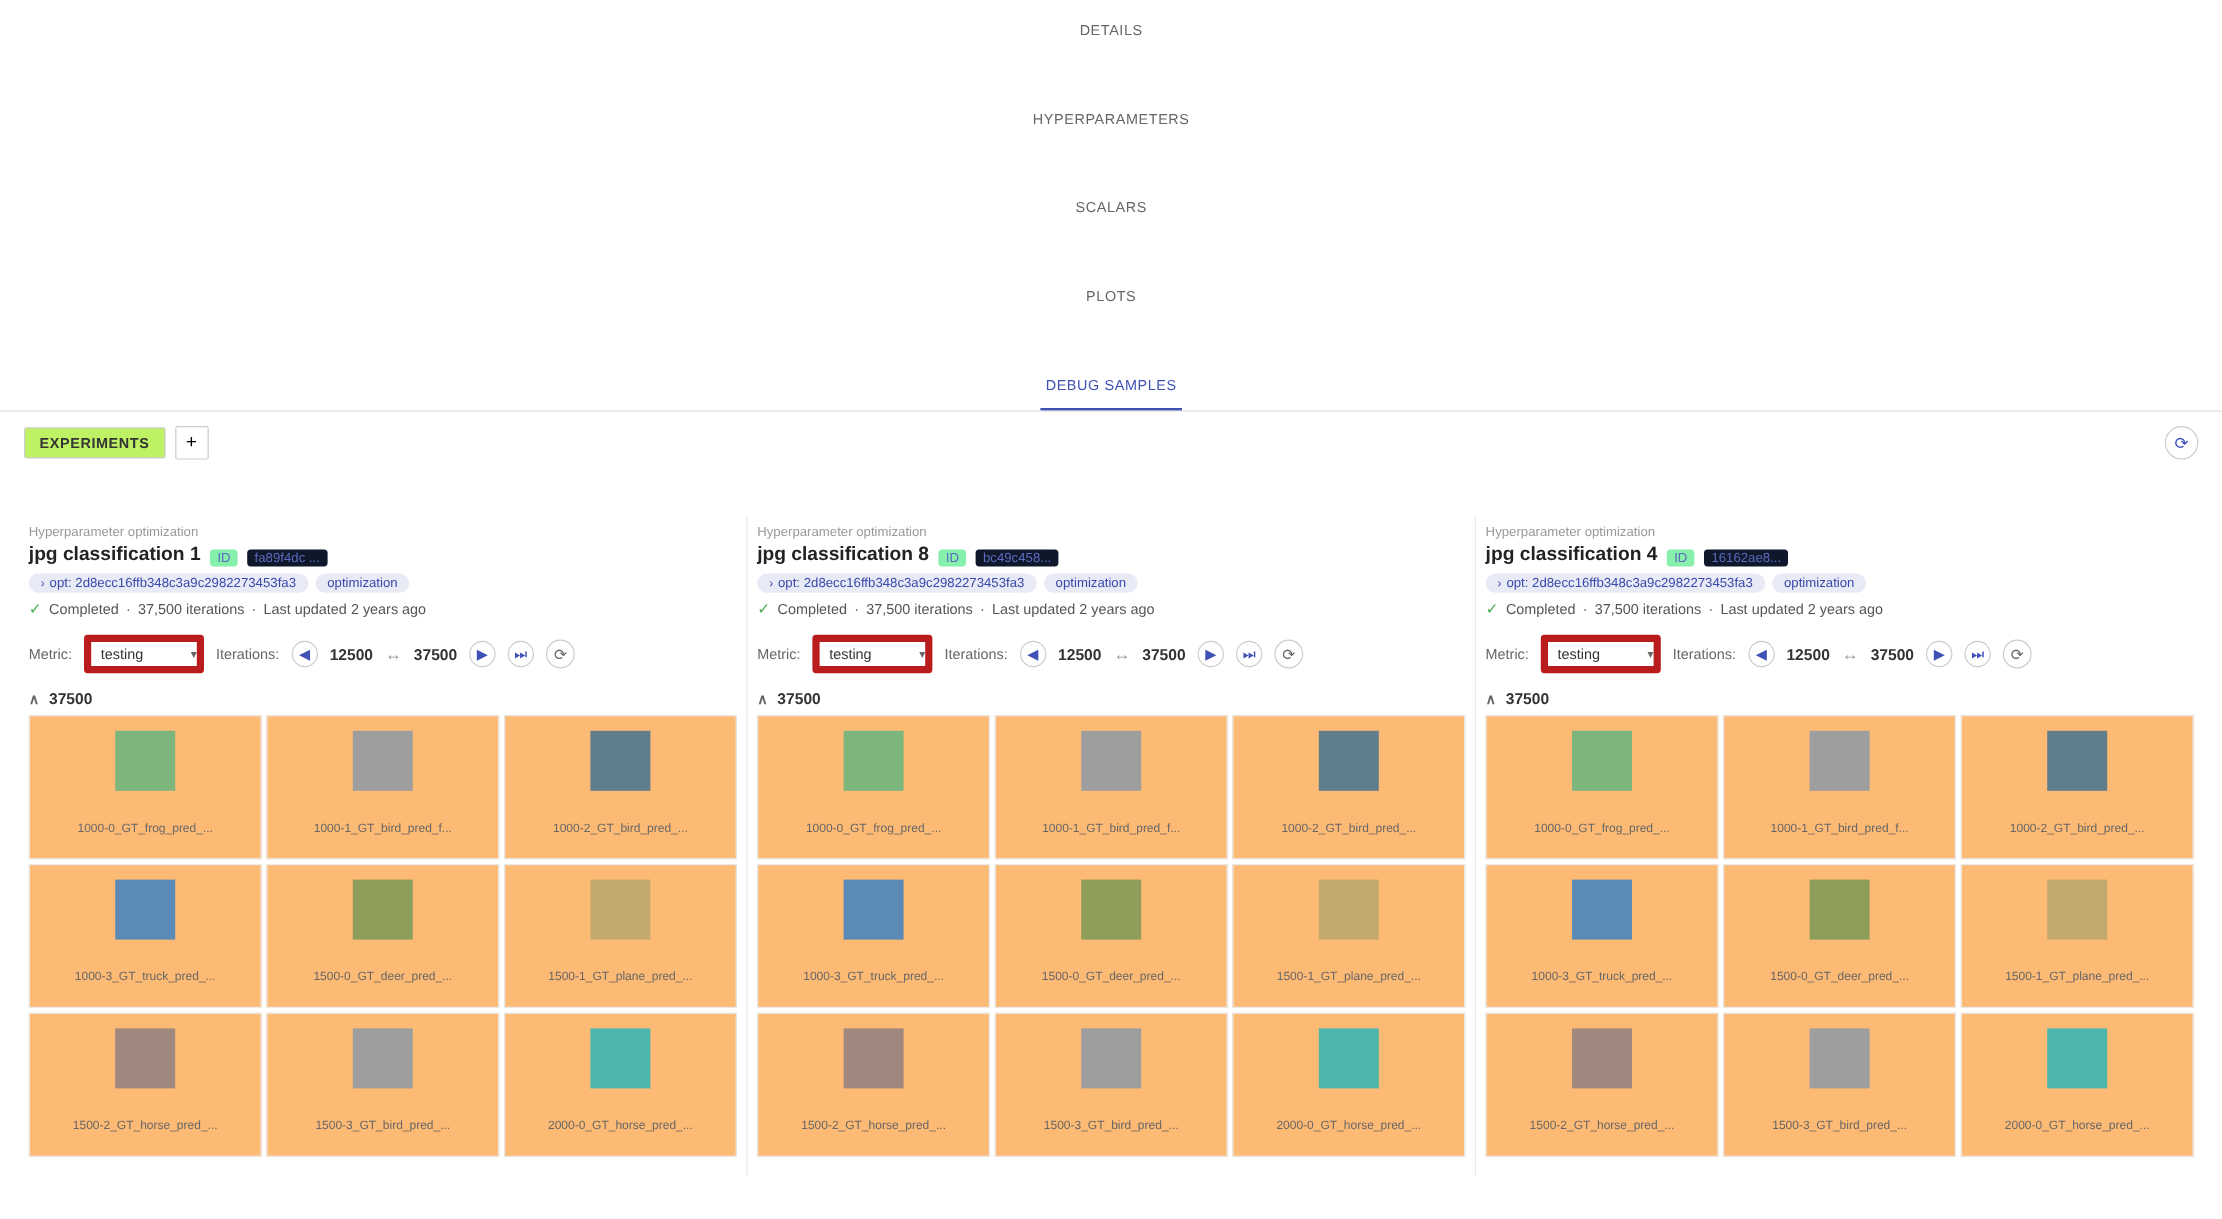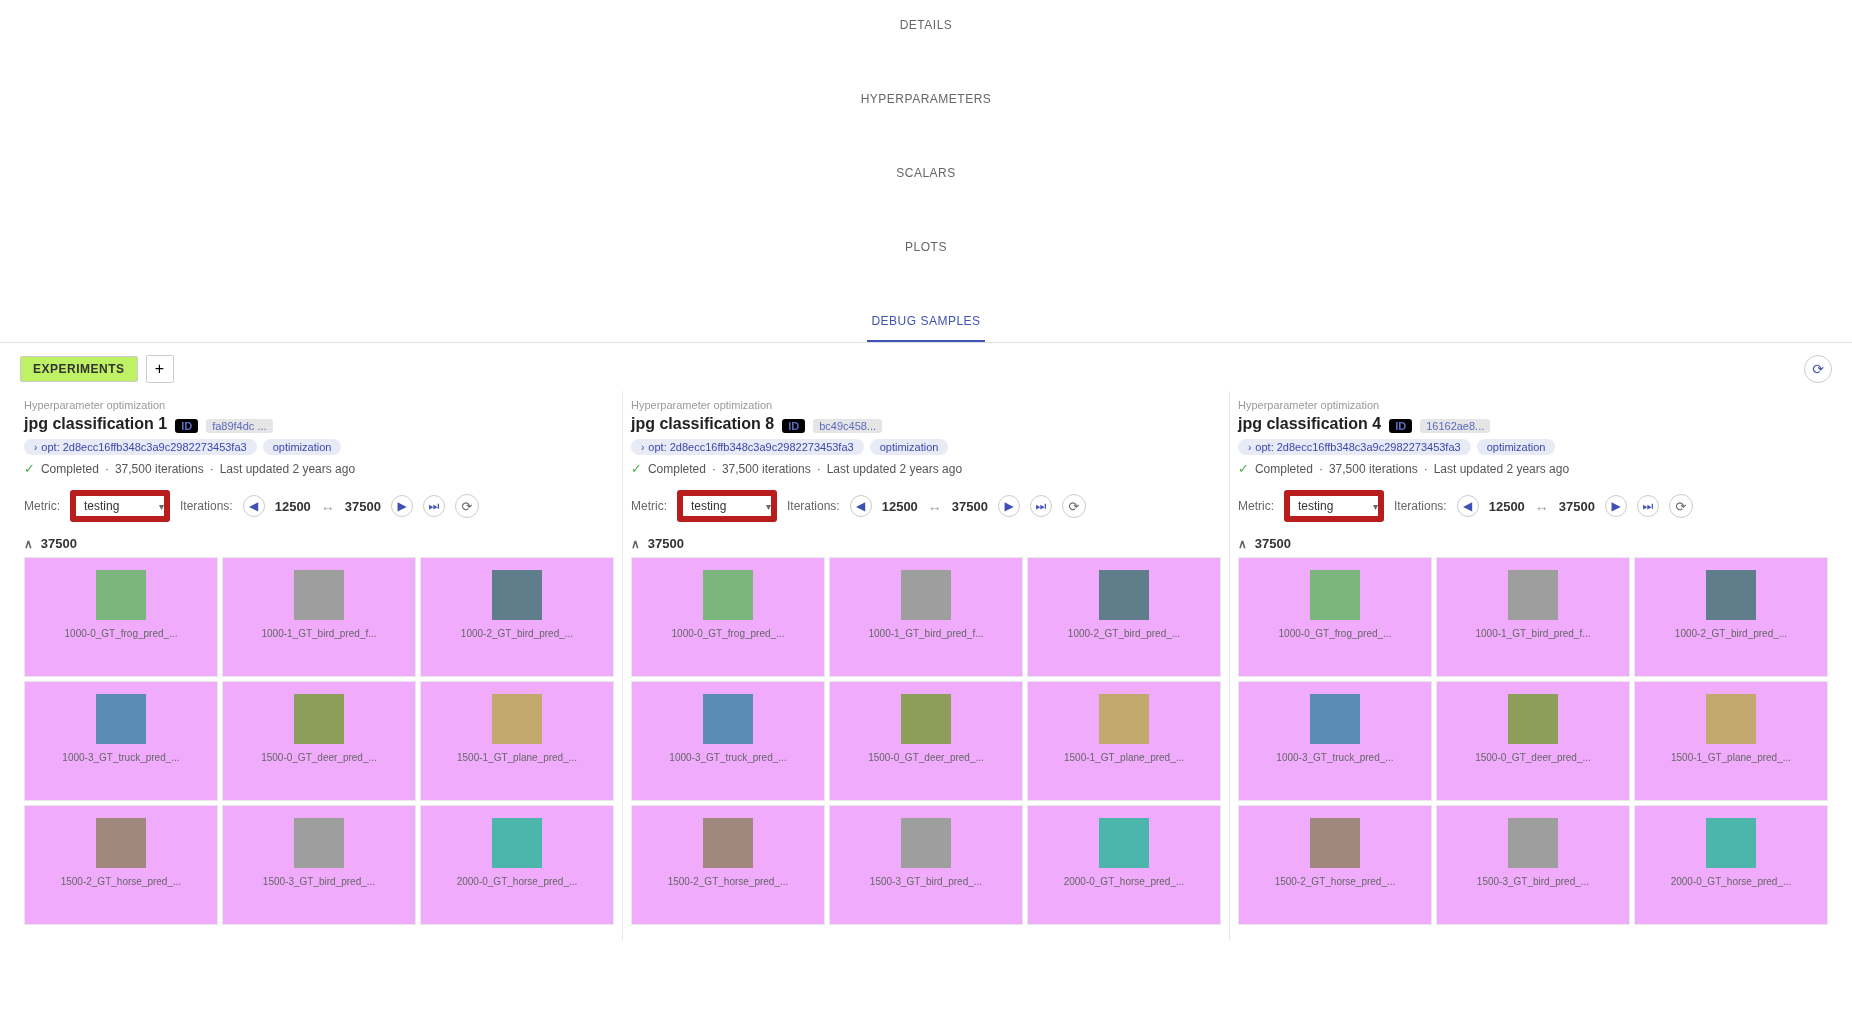--- a/index.html
+++ b/index.html
@@ -76,20 +76,21 @@
       font-size: 14px;
       color: #3f51b5;
     }
 
     
     .main-content {
       display: flex;
       gap: 0;
       padding: 0 16px;
       overflow-x: auto;
+      margin-top: 39px;
     }
 
     
     .experiment-col {
       flex: 1;
       min-width: 520px;
       border-right: 1px solid #e8e8e8;
       padding: 0 8px 16px 8px;
     }
     .experiment-col:last-child {
@@ -110,29 +111,29 @@
       align-items: flex-end;
       gap: 8px;
       margin-bottom: 6px;
     }
     .exp-title {
       font-size: 16px;
       font-weight: 600;
       color: #222;
     }
     .badge-id {
-      background: #000000;
+      background: #86efac;
       color: #5c6bc0;
       border-radius: 3px;
       padding: 1px 6px;
       font-size: 11px;
-      font-weight: 700;
+      font-weight: 400;
     }
     .badge-hash {
-      background: #e5e5e5;
+      background: #0f172a;
       color: #5c6bc0;
       border-radius: 3px;
       padding: 1px 6px;
       font-size: 11px;
     }
     .tags-row {
       display: flex;
       gap: 6px;
       margin-bottom: 6px;
       flex-wrap: wrap;
@@ -250,27 +251,28 @@
       color: #666;
     }
 
     
     .image-grid {
       display: grid;
       grid-template-columns: repeat(3, 1fr);
       gap: 4px;
     }
     .image-card {
-      background: #f0abfc;
+      background: #fdba74;
       border: 1px solid #e8e8e8;
       display: flex;
       flex-direction: column;
       align-items: center;
       padding: 12px 8px 8px 8px;
       min-height: 120px;
+      gap: 18px;
     }
     .image-thumb {
       width: 50px; height: 50px;
       background: #ccc;
       display: flex; align-items: center; justify-content: center;
       font-size: 20px;
       overflow: hidden;
     }
     .image-label {
       font-size: 10px;

